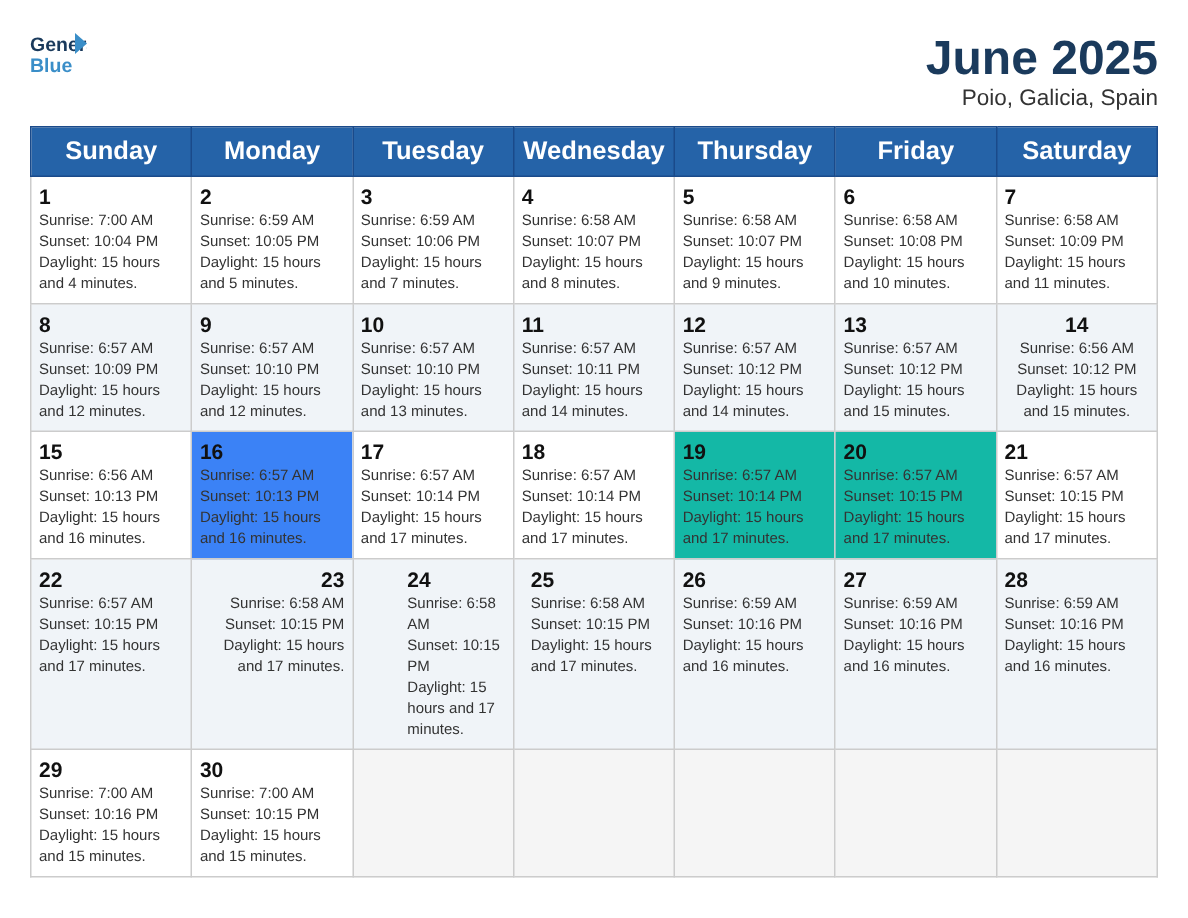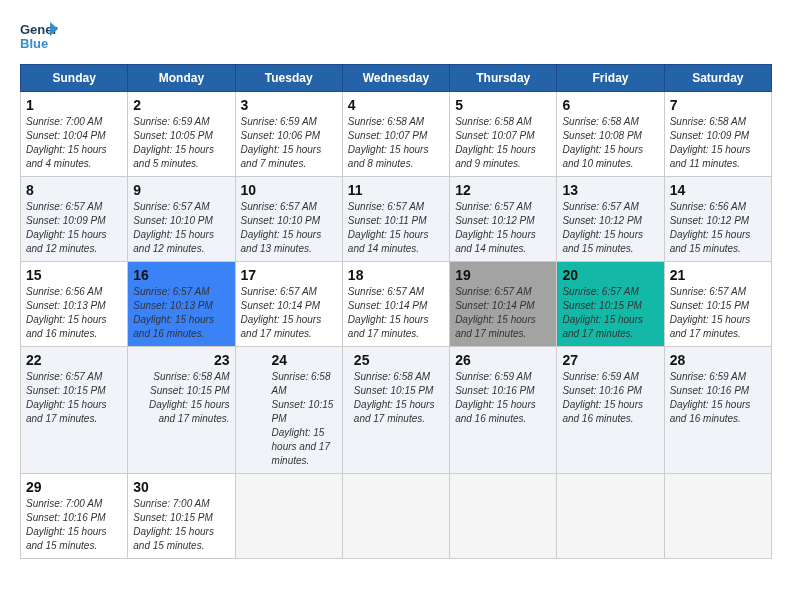--- a/index.html
+++ b/index.html
@@ -34,21 +34,21 @@
       color: #333;
     }
     .calendar {
       width: 100%;
       border-collapse: collapse;
       border: 1px solid #ccc;
     }
     .calendar th {
       background: #2563a8;
       color: #fff;
-      font-size: 12px;
+      font-size: 17px;
       font-weight: bold;
       padding: 6px 4px;
       text-align: center;
       border: 1px solid #1a4a8a;
     }
     .calendar td {
       vertical-align: top;
       border: 1px solid #ccc;
       padding: 5px 5px;
       width: 107px;
@@ -64,40 +64,41 @@
       font-size: 14px;
       font-weight: bold;
       color: #111;
       display: block;
       margin-bottom: 2px;
     }
     .day-info {
       font-size: 10px;
       color: #333;
       line-height: 1.4;
-      font-style: italic;
     }
     .calendar tr:nth-child(even) td:not(.empty) {
       
     }
   </style>
 </head>
 <body>
 
 <div class="header-area">
   <div class="logo">
   <div style="display:flex;align-items:center;gap:2px;">
     <svg width="38" height="34" viewBox="0 0 38 34">
       <text x="0" y="14" font-family="Arial" font-size="13" font-weight="bold" fill="#1a3a5c">General</text>
       <text x="0" y="28" font-family="Arial" font-size="13" font-weight="bold" fill="#3a8ec8">Blue</text>
       <polygon points="30,2 38,9 30,16" fill="#3a8ec8"></polygon>
     </svg>
   </div>
 </div>
   <div class="title-area">
+    <div class="calendar-title">June 2025</div>
+    <div class="calendar-subtitle">Poio, Galicia, Spain</div>
   </div>
 </div>
 
 <table class="calendar">
   <thead>
     <tr>
     <th>Sunday</th>
         <th>Monday</th>
         <th>Tuesday</th>
         <th>Wednesday</th>
@@ -155,21 +156,21 @@
           <div class="day-info">Sunrise: 6:57 AM<br>Sunset: 10:11 PM<br>Daylight: 15 hours and 14 minutes.</div>
         </td>
         <td style="background-color: rgb(240, 244, 248);">
           <span class="day-num">12</span>
           <div class="day-info">Sunrise: 6:57 AM<br>Sunset: 10:12 PM<br>Daylight: 15 hours and 14 minutes.</div>
         </td>
         <td style="background-color: rgb(240, 244, 248);">
           <span class="day-num">13</span>
           <div class="day-info">Sunrise: 6:57 AM<br>Sunset: 10:12 PM<br>Daylight: 15 hours and 15 minutes.</div>
         </td>
-        <td style="background-color: rgb(240, 244, 248);">
+        <td style="background-color: rgb(240, 244, 248); text-align: center;">
           <span class="day-num">14</span>
           <div class="day-info">Sunrise: 6:56 AM<br>Sunset: 10:12 PM<br>Daylight: 15 hours and 15 minutes.</div>
         </td>
       </tr>
       <tr>
         <td style="background-color: rgb(255, 255, 255);">
           <span class="day-num">15</span>
           <div class="day-info">Sunrise: 6:56 AM<br>Sunset: 10:13 PM<br>Daylight: 15 hours and 16 minutes.</div>
         </td>
         <td style="background-color: #3b82f6;">
@@ -177,21 +178,21 @@
           <div class="day-info">Sunrise: 6:57 AM<br>Sunset: 10:13 PM<br>Daylight: 15 hours and 16 minutes.</div>
         </td>
         <td style="background-color: rgb(255, 255, 255);">
           <span class="day-num">17</span>
           <div class="day-info">Sunrise: 6:57 AM<br>Sunset: 10:14 PM<br>Daylight: 15 hours and 17 minutes.</div>
         </td>
         <td style="background-color: rgb(255, 255, 255);">
           <span class="day-num">18</span>
           <div class="day-info">Sunrise: 6:57 AM<br>Sunset: 10:14 PM<br>Daylight: 15 hours and 17 minutes.</div>
         </td>
-        <td style="background-color: #a3a3a3;">
+        <td style="background-color: #14b8a6;">
           <span class="day-num">19</span>
           <div class="day-info">Sunrise: 6:57 AM<br>Sunset: 10:14 PM<br>Daylight: 15 hours and 17 minutes.</div>
         </td>
         <td style="background-color: #14b8a6;">
           <span class="day-num">20</span>
           <div class="day-info">Sunrise: 6:57 AM<br>Sunset: 10:15 PM<br>Daylight: 15 hours and 17 minutes.</div>
         </td>
         <td style="background-color: rgb(255, 255, 255);">
           <span class="day-num">21</span>
           <div class="day-info">Sunrise: 6:57 AM<br>Sunset: 10:15 PM<br>Daylight: 15 hours and 17 minutes.</div>

